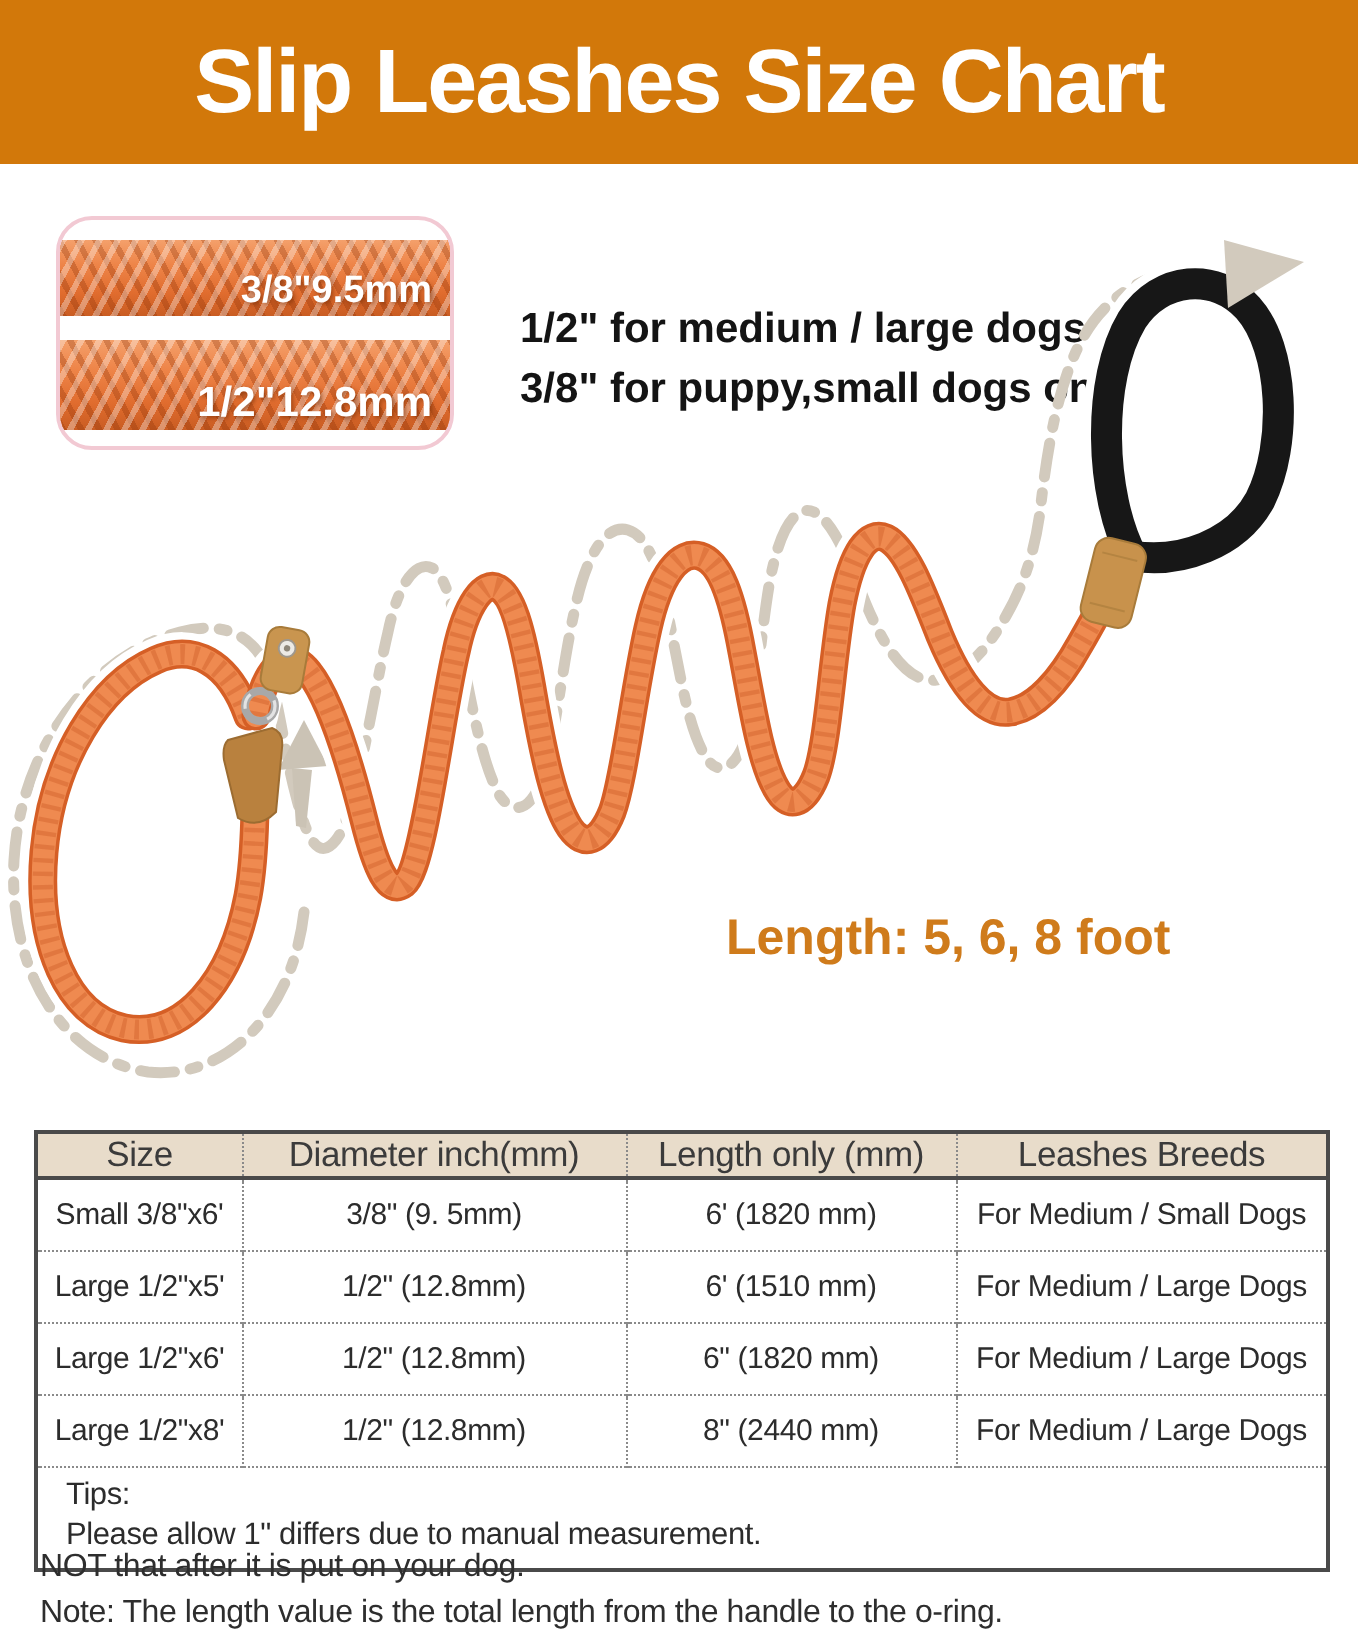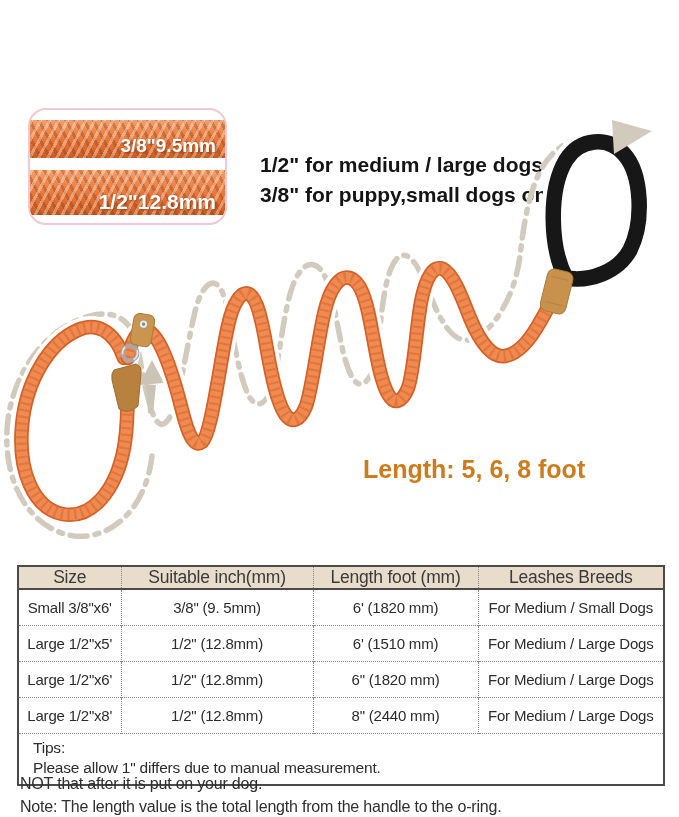--- a/index.html
+++ b/index.html
@@ -83,20 +83,23 @@
   }
   
   .note { position:absolute; left:20px; top:775px; color:#2e2e2e; font-size:16px; }
   .note div { margin-bottom:5px; letter-spacing:-0.2px; }
 </style>
 </head>
 <body>
 
 <div id="stage">
 
+  <div class="banner">
+    <h1>Slip Leashes Size Chart</h1>
+  </div>
 
   <div class="rope-card">
     <div class="rope-band thin">
       <span class="lbl">3/8"9.5mm</span>
     </div>
     <div class="rope-band thick">
       <span class="lbl">1/2"12.8mm</span>
     </div>
   </div>
 
@@ -232,22 +235,22 @@
   <table class="size-table">
     <colgroup>
         <col style="width:103px">
         <col style="width:192px">
         <col style="width:165px">
         <col style="width:186px">
       </colgroup>
     <thead>
       <tr>
         <th>Size</th>
-        <th>Suitable inch(mm)</th>
-        <th>Length foot (mm)</th>
+        <th>Diameter inch(mm)</th>
+        <th>Length only (mm)</th>
         <th>Leashes Breeds</th>
       </tr>
     </thead>
     <tbody>
       <tr>
         <td>Small 3/8"x6'</td>
         <td>3/8" (9. 5mm)</td>
         <td>6' (1820 mm)</td>
         <td>For Medium / Small Dogs</td>
       </tr>

